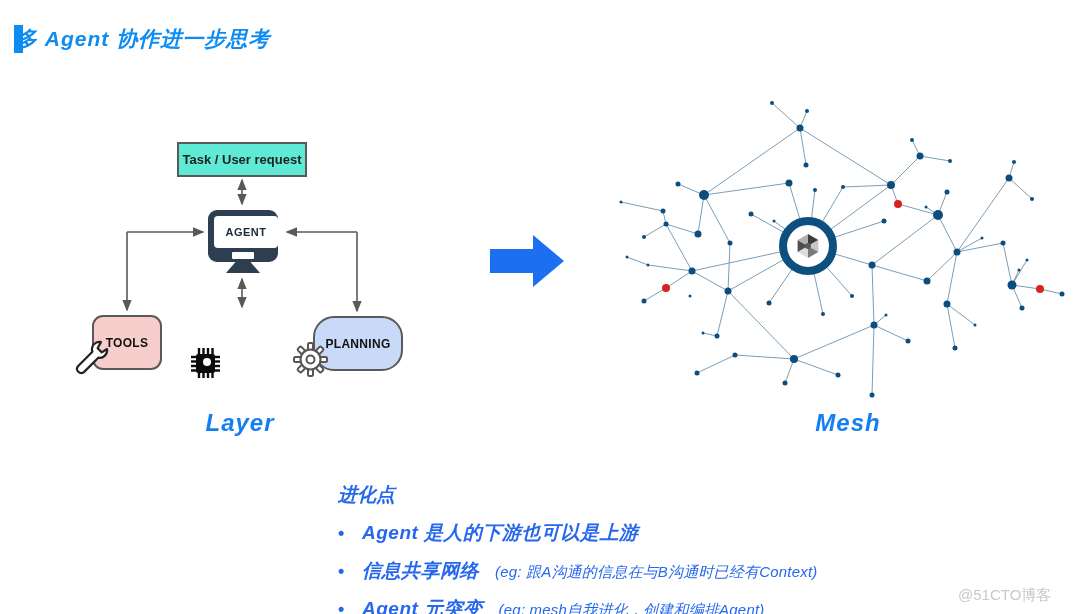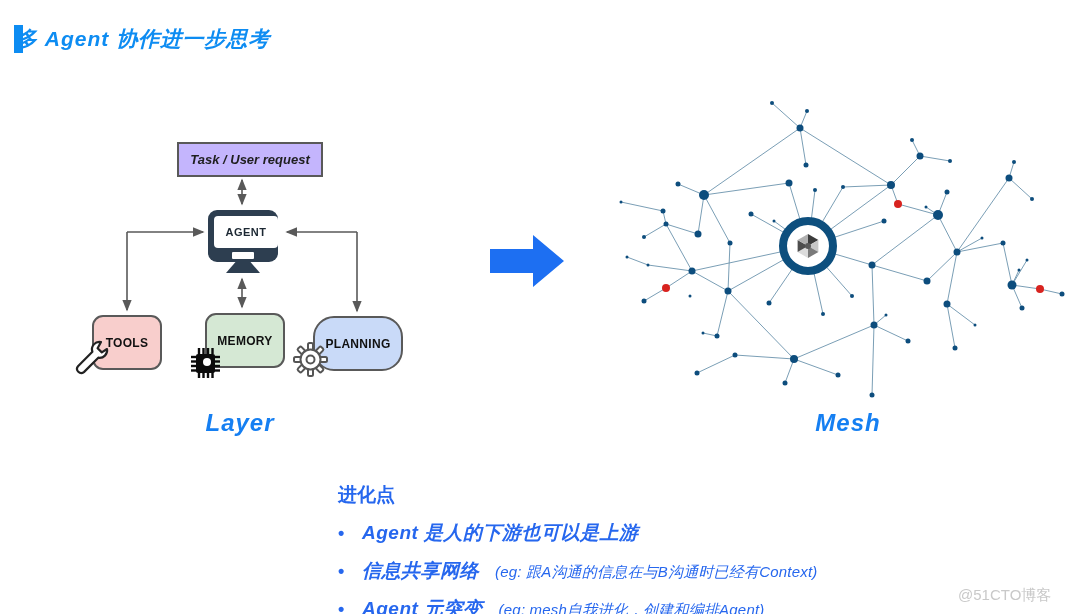--- a/index.html
+++ b/index.html
@@ -13,23 +13,23 @@
     font-family:"Liberation Sans","DejaVu Sans",sans-serif;}
   .stage{position:relative;width:1080px;height:614px;background:#fff;}
 
   
   .title-bar{position:absolute;left:14px;top:25px;width:9px;height:28px;background:var(--title-blue);}
   .page-title{position:absolute;left:16px;top:25px;font-size:21px;font-weight:bold;font-style:italic;
     color:var(--title-blue);letter-spacing:1px;}
 
   
   .connector-svg{position:absolute;left:60px;top:118px;width:420px;height:300px;z-index:1;}
-  .task-box{position:absolute;left:177px;top:142px;width:146px;height:35px;background:#c4b5fd;
+  .task-box{position:absolute;left:177px;top:142px;width:130px;height:35px;background:#5eead4;
     border:2px solid #595959;display:flex;align-items:center;justify-content:center;
-    font-size:13px;font-weight:bold;color:#1f1f1f;z-index:2;font-style:italic;}
+    font-size:13px;font-weight:bold;color:#1f1f1f;z-index:2;}
   .monitor-body{position:absolute;left:208px;top:210px;width:70px;height:52px;background:#2d3e50;
     border-radius:9px;z-index:2;}
   .monitor-screen{position:absolute;left:6px;top:6px;width:64px;height:32px;background:#fff;
     border-radius:4px;display:flex;align-items:center;justify-content:center;
     font-size:11px;font-weight:bold;color:#1c2833;letter-spacing:.5px;}
   .monitor-slot{position:absolute;left:24px;top:42px;width:22px;height:7px;background:#fff;border-radius:1px;}
   .monitor-stand{position:absolute;left:226px;top:262px;width:34px;height:11px;background:#2d3e50;
     clip-path:polygon(28% 0,72% 0,100% 100%,0 100%);z-index:2;}
   .flow-box{position:absolute;height:55px;border:2px solid #595959;border-radius:11px;
     display:flex;align-items:center;justify-content:center;font-size:12px;font-weight:bold;
@@ -44,21 +44,21 @@
   .caption-mesh{left:778px;top:409px;}
 
   
   .big-arrow-svg{position:absolute;left:485px;top:228px;width:90px;height:66px;z-index:2;}
 
   
   .mesh-svg{position:absolute;left:595px;top:88px;width:485px;height:320px;z-index:1;}
 
   
   .notes{position:absolute;left:338px;top:482px;color:var(--text-blue);z-index:2;}
-  .notes-heading{font-size:19px;font-weight:bold;margin-bottom:12px;}
+  .notes-heading{font-size:19px;font-weight:bold;font-style:italic;margin-bottom:12px;}
   .note-row{display:flex;align-items:baseline;margin-bottom:12px;white-space:nowrap;}
   .note-bullet{width:24px;font-size:18px;font-weight:bold;}
   .note-main{font-size:19px;font-weight:bold;font-style:italic;letter-spacing:.5px;}
   .note-sub{font-size:15px;font-style:italic;margin-left:16px;letter-spacing:.2px;}
 
   .watermark{position:absolute;left:958px;top:586px;font-size:15px;color:#c9c9c9;z-index:2;}
 </style>
 </head>
 <body>
 
@@ -90,23 +90,20 @@
   <div class="monitor-body">
     <div class="monitor-screen">
       <span>AGENT</span>
     </div>
     <div class="monitor-slot"></div>
   </div>
   <div class="monitor-stand"></div>
 
   <div class="flow-box box-tools" style="background: rgb(248, 206, 204);">
     <span>TOOLS</span>
-  </div>
-  <div class="flow-box box-memory" style="background: rgb(213, 232, 212);">
-    <span>MEMORY</span>
   </div>
   <div class="flow-box box-planning" style="background: rgb(201, 218, 248);">
     <span>PLANNING</span>
   </div>
 
   <svg class="corner-icon" style="left:70px;top:336px" width="40" height="40" viewBox="0 0 40 40">
     <path d="M31 6a7.5 7.5 0 0 0-8.6 9.8L8 30.2a4.2 4.2 0 0 0 5.9 5.9L28.3 21.7A7.5 7.5 0 0 0 37 13l-5.2 3.4-4.2-4.2L31 6z" fill="#fff" stroke="#222" stroke-width="2.2" stroke-linejoin="round"></path>
   </svg>
   <svg class="corner-icon" style="left:186px;top:344px" width="38" height="38" viewBox="0 0 38 38">
     <g stroke="#0a0a0a" stroke-width="2.4">

